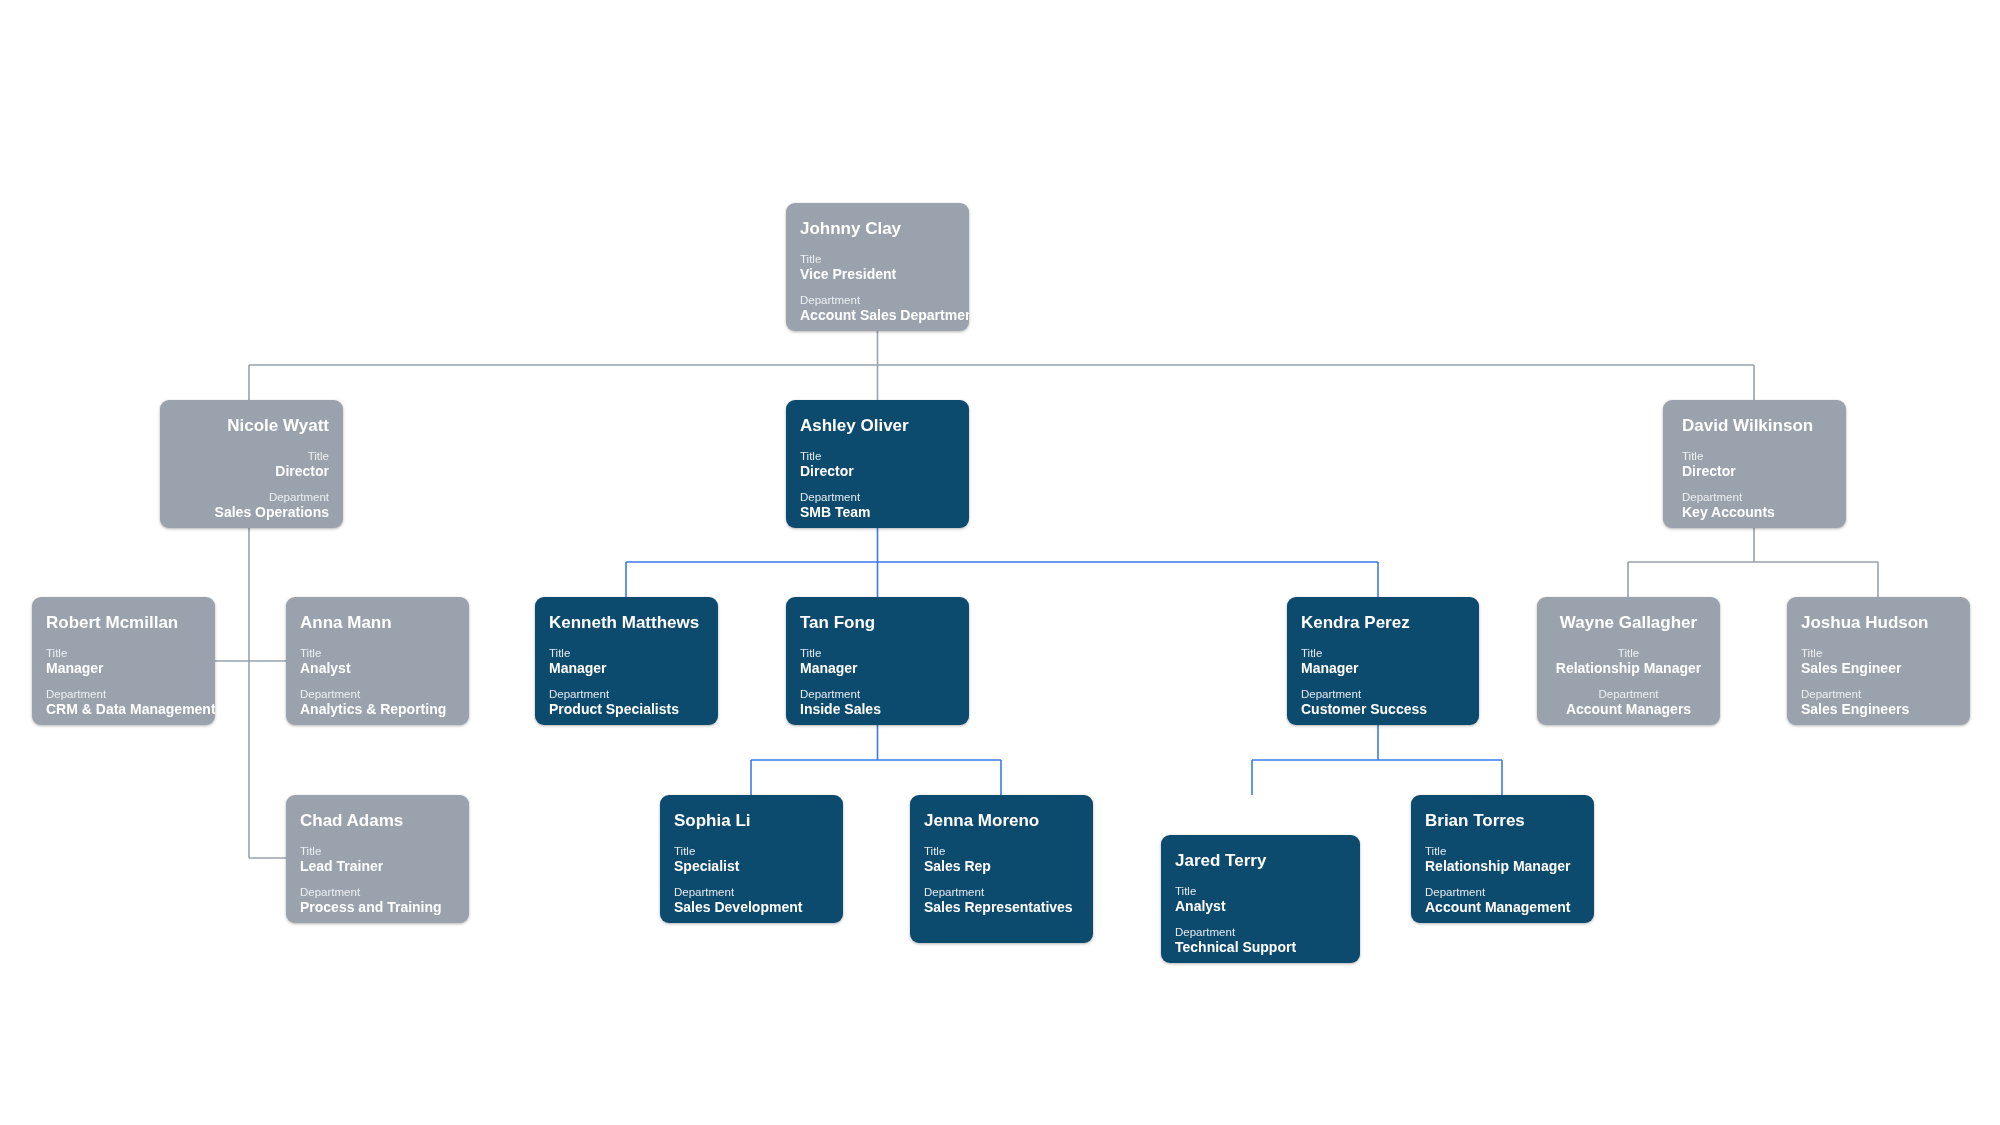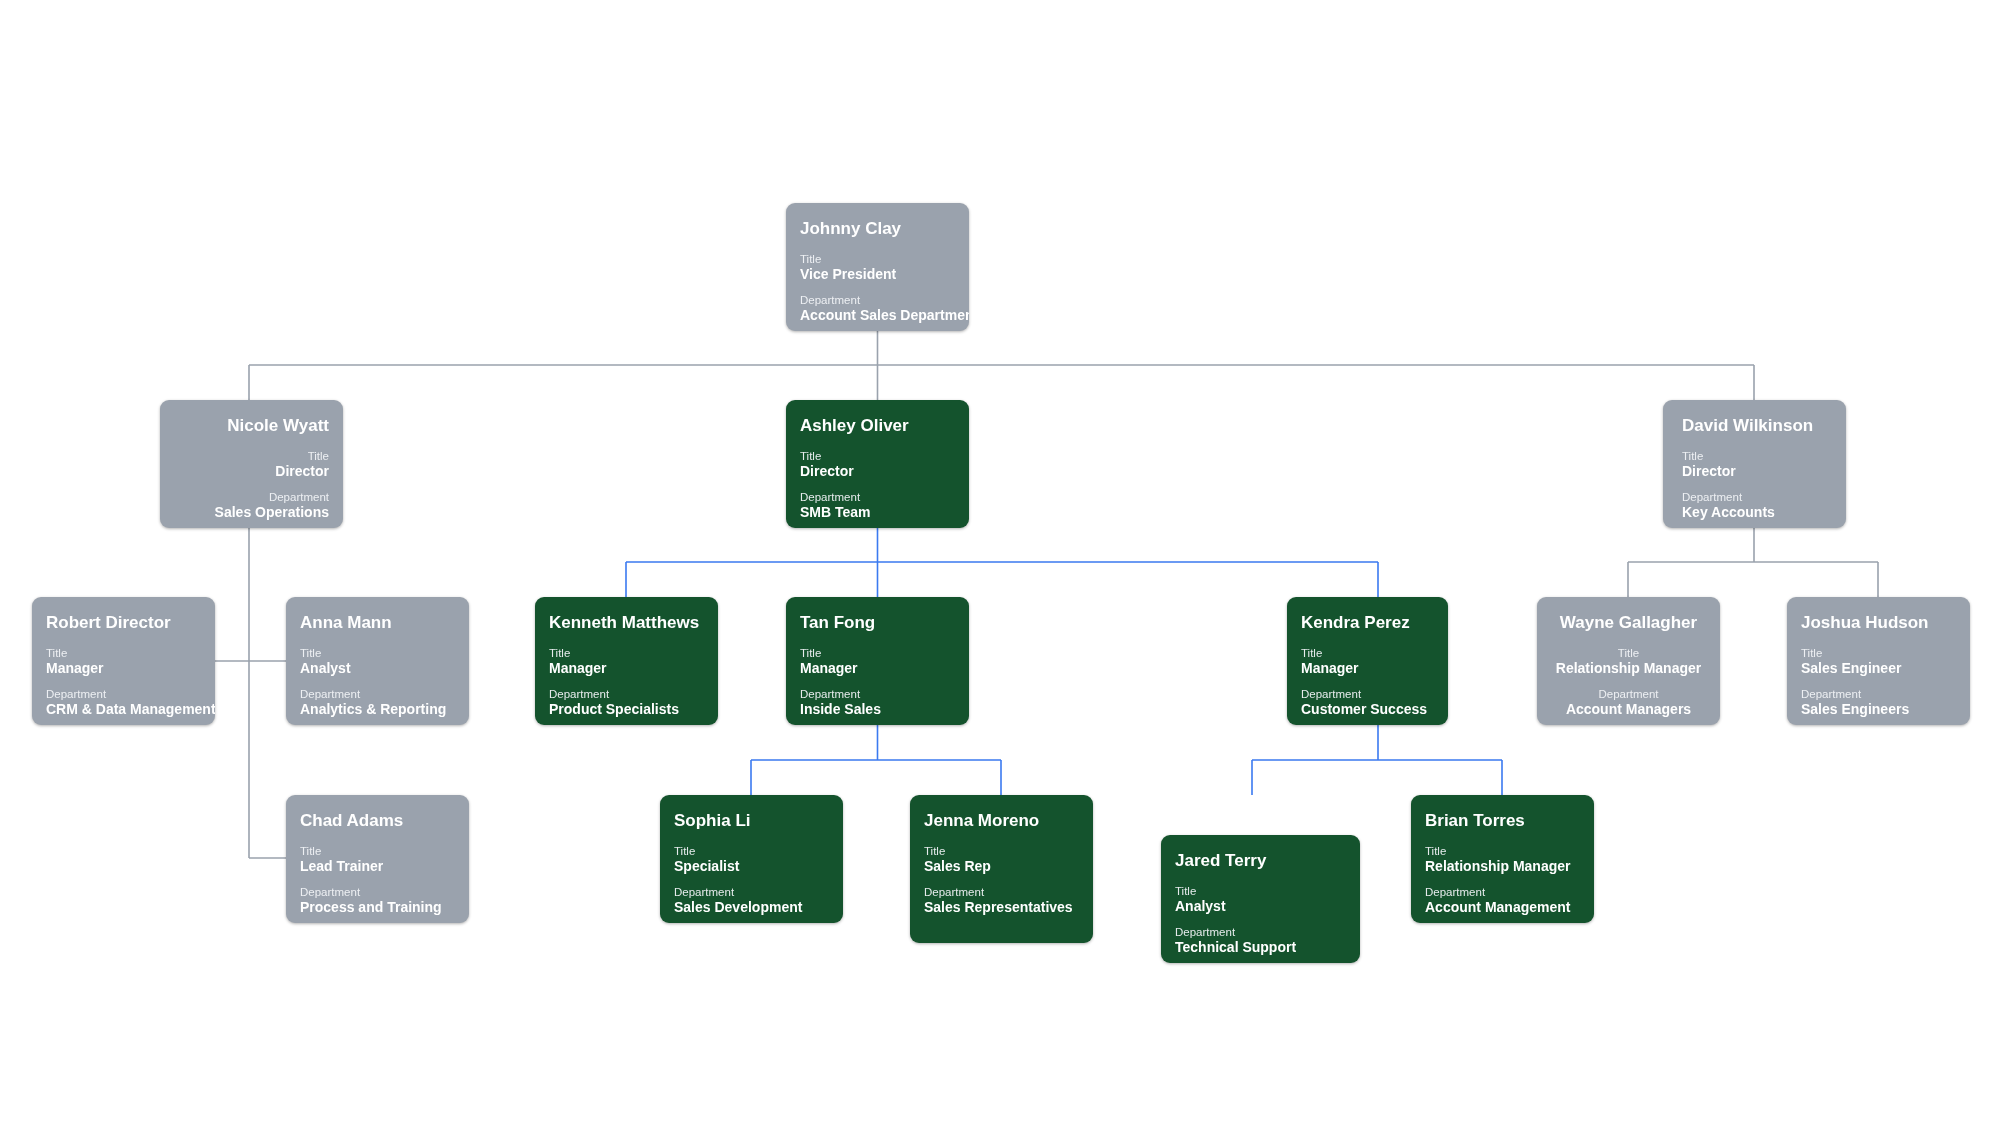--- a/index.html
+++ b/index.html
@@ -29,21 +29,21 @@
   .node {
     position: absolute;
     box-sizing: border-box;
     border-radius: 9px;
     padding: 16px 14px 14px 14px;
     color: #ffffff;
     box-shadow: 0 1px 3px rgba(0,0,0,0.30);
     overflow: hidden;
   }
   .node.gray  { background: #9aa2ad; }
-  .node.blue  { background: #14532d; }
+  .node.blue  { background: #0c4a6e; }
   .node-name {
     font-size: 17px;
     font-weight: bold;
     line-height: 20px;
     margin-bottom: 13px;
     white-space: nowrap;
   }
   .field { margin-top: 11px; }
   .field:first-of-type { margin-top: 0; }
   .field-label {
@@ -115,21 +115,21 @@
         <div class="field">
           <div class="field-label">Title</div>
           <div class="field-value">Director</div>
         </div>
         <div class="field">
           <div class="field-label">Department</div>
           <div class="field-value">Key Accounts</div>
         </div>
       </div>
       <div class="node gray" style="left: 32px; top: 597px; width: 183px; height: 128px;">
-        <div class="node-name">Robert Director</div>
+        <div class="node-name">Robert Mcmillan</div>
         <div class="field">
           <div class="field-label">Title</div>
           <div class="field-value">Manager</div>
         </div>
         <div class="field">
           <div class="field-label">Department</div>
           <div class="field-value">CRM &amp; Data Management</div>
         </div>
       </div>
       <div class="node gray" style="left: 286px; top: 597px; width: 183px; height: 128px;">
@@ -169,21 +169,21 @@
         <div class="node-name">Tan Fong</div>
         <div class="field">
           <div class="field-label">Title</div>
           <div class="field-value">Manager</div>
         </div>
         <div class="field">
           <div class="field-label">Department</div>
           <div class="field-value">Inside Sales</div>
         </div>
       </div>
-      <div class="node blue" style="left: 1287px; top: 597px; width: 161px; height: 128px;">
+      <div class="node blue" style="left: 1287px; top: 597px; width: 192px; height: 128px;">
         <div class="node-name">Kendra Perez</div>
         <div class="field">
           <div class="field-label">Title</div>
           <div class="field-value">Manager</div>
         </div>
         <div class="field">
           <div class="field-label">Department</div>
           <div class="field-value">Customer Success</div>
         </div>
       </div>

